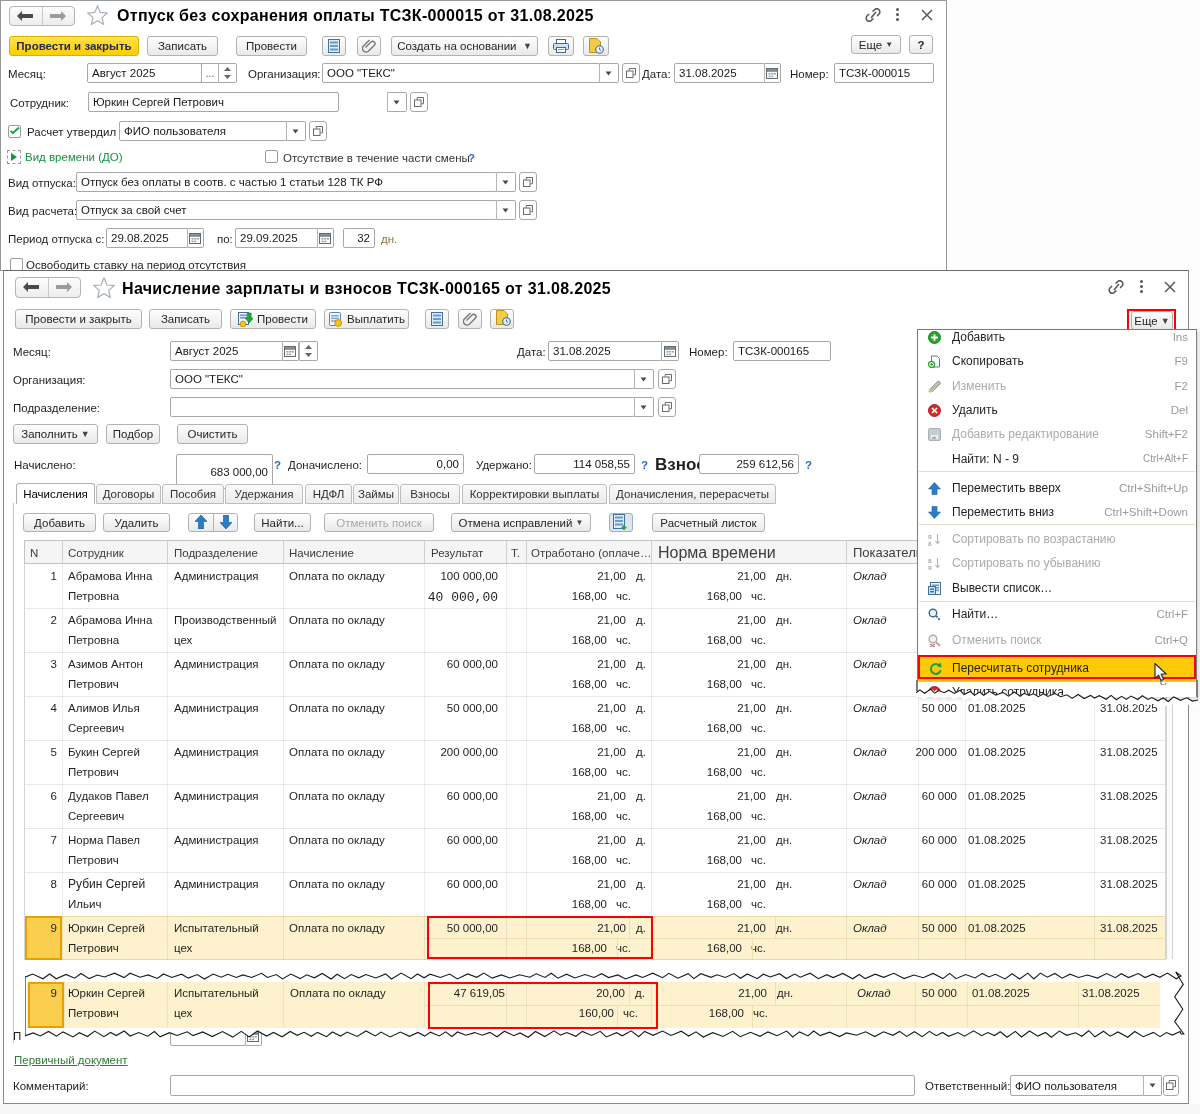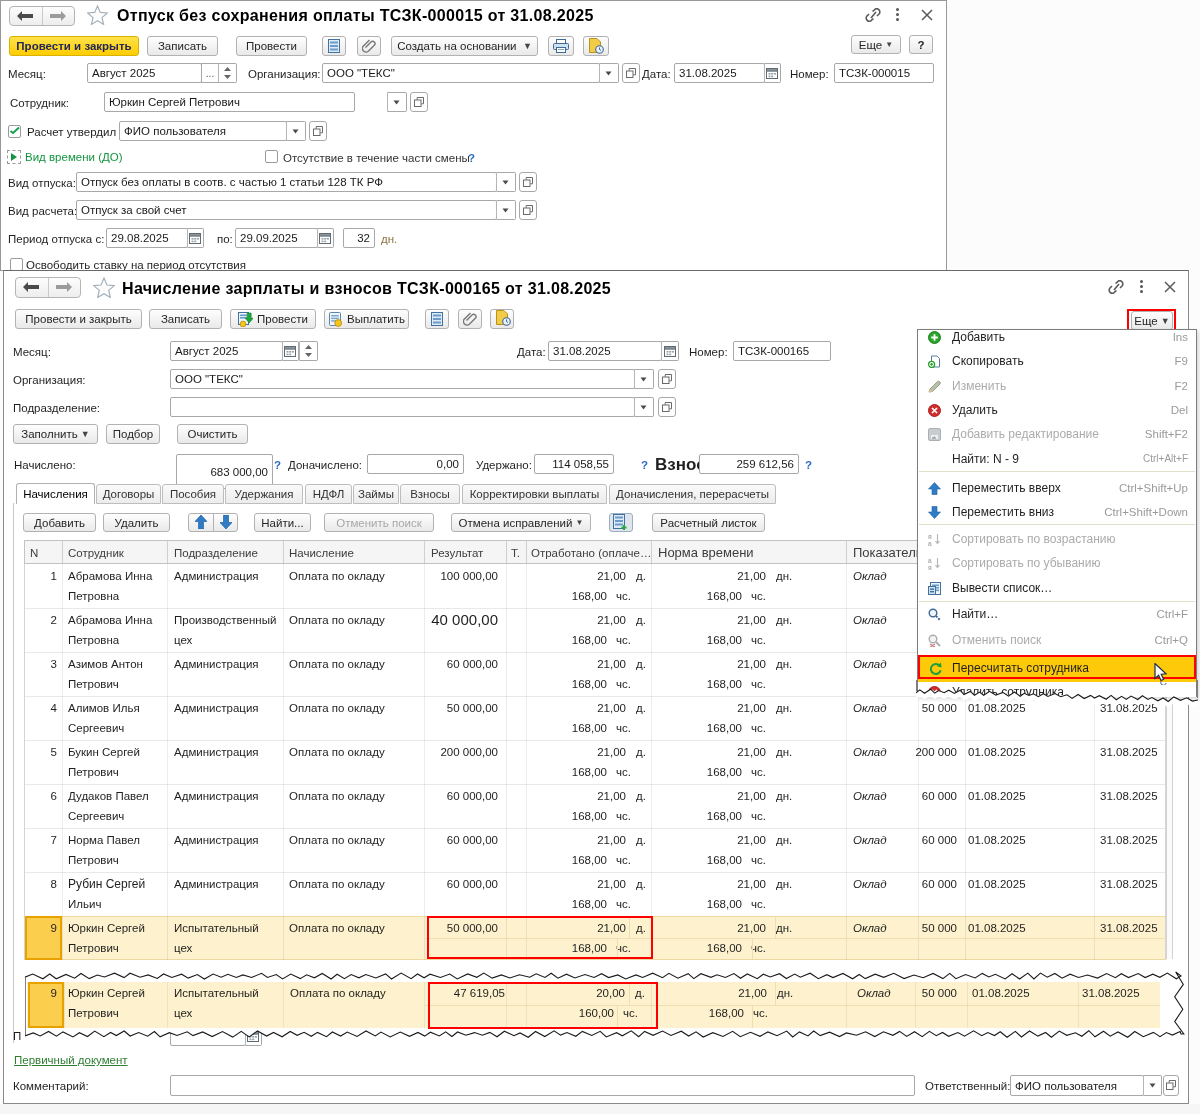--- a/index.html
+++ b/index.html
@@ -98,21 +98,21 @@
     <rect x="0.5" y="1.5" width="11" height="2.6" fill="#8a949c" stroke="#5f6a72"></rect>
     <rect x="2.5" y="6" width="2" height="1.6" fill="#9aa2a8"></rect>
     <rect x="5.2" y="6" width="2" height="1.6" fill="#9aa2a8"></rect>
     <rect x="7.9" y="6" width="2" height="1.6" fill="#9aa2a8"></rect>
     <rect x="2.5" y="8.6" width="2" height="1.6" fill="#9aa2a8"></rect>
     <rect x="5.2" y="8.6" width="2" height="1.6" fill="#9aa2a8"></rect>
   </svg>
 <div class="lb" style="left:790px;top:67px;font-size:11.5px;color:#1f1f1f;font-weight:normal;">Номер:</div>
 <div class="in" style="left:834px;top:63px;width:100px;height:20px">ТСЗК-000015</div>
 <div class="lb" style="left:10px;top:96px;font-size:11.5px;color:#1f1f1f;font-weight:normal;">Сотрудник:</div>
-<div class="in" style="left:104px;top:92px;width:251px;height:20px">Юркин Сергей Петрович</div>
+<div class="in" style="left:88px;top:92px;width:251px;height:20px">Юркин Сергей Петрович</div>
 <div style="position:absolute;left:387px;top:92px;width:20px;height:20px;box-sizing:border-box;border:1px solid #a8a8a8;border-radius:0 2px 2px 0;background:#fff;border-left:1px solid #b5b5b5"></div>
 <svg style="position:absolute;left:393px;top:100px;" width="7" height="5" viewBox="0 0 7 5">
     <polygon points="0.5,0.5 6.5,0.5 3.5,4.5" fill="#4a4a4a"></polygon>
   </svg>
 <div style="position:absolute;left:410px;top:92px;width:18px;height:20px;box-sizing:border-box;border:1px solid #a8a8a8;border-radius:3px;background:#fff"></div>
 <svg style="position:absolute;left:414px;top:97px;" width="10" height="10" viewBox="0 0 10 10">
     <rect x="0.5" y="3" width="6.5" height="6.5" fill="#fff" stroke="#6a6a6a"></rect>
     <polyline points="3.2,2.8 3.2,0.5 9.5,0.5 9.5,6.8 7.3,6.8" fill="none" stroke="#6a6a6a"></polyline>
   </svg>
 <div style="position:absolute;left:8px;top:125px;width:13px;height:13px;box-sizing:border-box;border:1px solid #9b9b9b;border-radius:2px;background:#fff"></div>
@@ -304,21 +304,21 @@
   </svg>
 <div class="bt" style="left:13px;top:424px;width:85px;height:20px">Заполнить&nbsp;<span style="font-size:9px;color:#444">▼</span></div>
 <div class="bt" style="left:106px;top:424px;width:54px;height:20px">Подбор</div>
 <div class="bt" style="left:177px;top:424px;width:71px;height:20px">Очистить</div>
 <div class="lb" style="left:14px;top:458px;font-size:11.5px;color:#1f1f1f;font-weight:normal;">Начислено:</div>
 <div class="in num" style="left:176px;top:454px;width:97px;height:35px">683 000,00</div>
 <div class="lb" style="left:274px;top:458px;font-size:11.5px;color:#2b6cc4;font-weight:bold;">?</div>
 <div class="lb" style="left:288px;top:458px;font-size:11.5px;color:#1f1f1f;font-weight:normal;">Доначислено:</div>
 <div class="in num" style="left:367px;top:454px;width:97px;height:20px">0,00</div>
 <div class="lb" style="left:476px;top:458px;font-size:11.5px;color:#1f1f1f;font-weight:normal;">Удержано:</div>
-<div class="in num" style="left:534px;top:454px;width:80px;height:20px">114 058,55</div>
+<div class="in num" style="left:534px;top:454px;width:101px;height:20px">114 058,55</div>
 <div class="lb" style="left:641px;top:458px;font-size:11.5px;color:#2b6cc4;font-weight:bold;">?</div>
 <div class="lb" style="left:655px;top:458px;font-size:17px;color:#1f1f1f;font-weight:bold;">Взносы:</div>
 <div class="in num" style="left:699px;top:454px;width:100px;height:20px">259 612,56</div>
 <div class="lb" style="left:805px;top:458px;font-size:11.5px;color:#2b6cc4;font-weight:bold;">?</div>
 <div style="position:absolute;left:16px;top:483px;width:79px;height:21px;box-sizing:border-box;border:1px solid #b0b0b0;border-bottom:none;border-radius:3px 3px 0 0;background:#fff;z-index:3;font-size:11.5px;display:flex;align-items:center;justify-content:center">Начисления</div>
 <div style="position:absolute;left:96px;top:484px;width:65px;height:20px;box-sizing:border-box;border:1px solid #bdbdbd;border-radius:3px 3px 0 0;background:linear-gradient(#fafafa,#ececec);font-size:11.5px;color:#333;display:flex;align-items:center;justify-content:center">Договоры</div>
 <div style="position:absolute;left:162px;top:484px;width:62px;height:20px;box-sizing:border-box;border:1px solid #bdbdbd;border-radius:3px 3px 0 0;background:linear-gradient(#fafafa,#ececec);font-size:11.5px;color:#333;display:flex;align-items:center;justify-content:center">Пособия</div>
 <div style="position:absolute;left:225px;top:484px;width:78px;height:20px;box-sizing:border-box;border:1px solid #bdbdbd;border-radius:3px 3px 0 0;background:linear-gradient(#fafafa,#ececec);font-size:11.5px;color:#333;display:flex;align-items:center;justify-content:center">Удержания</div>
 <div style="position:absolute;left:305px;top:484px;width:47px;height:20px;box-sizing:border-box;border:1px solid #bdbdbd;border-radius:3px 3px 0 0;background:linear-gradient(#fafafa,#ececec);font-size:11.5px;color:#333;display:flex;align-items:center;justify-content:center">НДФЛ</div>
 <div style="position:absolute;left:353px;top:484px;width:46px;height:20px;box-sizing:border-box;border:1px solid #bdbdbd;border-radius:3px 3px 0 0;background:linear-gradient(#fafafa,#ececec);font-size:11.5px;color:#333;display:flex;align-items:center;justify-content:center">Займы</div>
@@ -349,21 +349,21 @@
   </svg>
 <div class="bt" style="left:652px;top:513px;width:113px;height:19px">Расчетный листок</div>
 <div style="position:absolute;left:24px;top:540px;width:1142px;height:24px;box-sizing:border-box;background:#f5f5f5;border:1px solid #c3c3c3"></div>
 <div class="lb" style="left:30px;top:546px;font-size:11.5px;color:#3d3d3d;font-weight:normal;">N</div>
 <div class="lb" style="left:68px;top:546px;font-size:11.5px;color:#3d3d3d;font-weight:normal;">Сотрудник</div>
 <div class="lb" style="left:174px;top:546px;font-size:11.5px;color:#3d3d3d;font-weight:normal;">Подразделение</div>
 <div class="lb" style="left:289px;top:546px;font-size:11.5px;color:#3d3d3d;font-weight:normal;">Начисление</div>
 <div class="lb" style="left:431px;top:546px;font-size:11.5px;color:#3d3d3d;font-weight:normal;">Результат</div>
 <div class="lb" style="left:511px;top:546px;font-size:11.5px;color:#3d3d3d;font-weight:normal;">Т.</div>
 <div class="lb" style="left:531px;top:546px;font-size:11.5px;color:#3d3d3d;font-weight:normal;">Отработано (оплаче…</div>
-<div class="lb" style="left:658px;top:546px;font-size:13px;color:#3d3d3d;font-weight:normal;">Норма времени</div>
+<div class="lb" style="left:658px;top:546px;font-size:16px;color:#3d3d3d;font-weight:normal;">Норма времени</div>
 <div class="lb" style="left:853px;top:546px;font-size:13px;color:#3d3d3d;font-weight:normal;">Показатели</div>
 <div style="position:absolute;left:24px;top:564px;width:1142px;height:396px;box-sizing:border-box;background:#fff;border:1px solid #d5d5d5;border-top:none"></div>
 <div class="lb" style="right:1143px;top:569px;font-size:11.5px;color:#1f1f1f;">1</div>
 <div class="lb" style="left:68px;top:569px;font-size:11.5px;color:#1f1f1f;font-weight:normal;">Абрамова Инна</div>
 <div class="lb" style="left:68px;top:589px;font-size:11.5px;color:#1f1f1f;font-weight:normal;">Петровна</div>
 <div class="lb" style="left:174px;top:569px;font-size:11.5px;color:#1f1f1f;font-weight:normal;">Администрация</div>
 <div class="lb" style="left:289px;top:569px;font-size:11.5px;color:#1f1f1f;font-weight:normal;">Оплата по окладу</div>
 <div class="lb" style="right:702px;top:569px;font-size:11.5px;color:#1f1f1f;">100 000,00</div>
 <div class="lb" style="right:574px;top:569px;font-size:11.5px;color:#1f1f1f;">21,00</div>
 <div class="lb" style="left:636px;top:569px;font-size:11.5px;color:#1f1f1f;font-weight:normal;">д.</div>
@@ -374,21 +374,21 @@
 <div class="lb" style="right:458px;top:589px;font-size:11.5px;color:#1f1f1f;">168,00</div>
 <div class="lb" style="left:751px;top:589px;font-size:11.5px;color:#1f1f1f;font-weight:normal;">чс.</div>
 <div class="lb" style="left:853px;top:569px;font-size:11.5px;color:#1f1f1f;font-weight:normal;font-style:italic">Оклад</div>
 <div style="position:absolute;left:25px;top:608px;width:1140px;height:1px;background:#e9e9e9"></div>
 <div class="lb" style="right:1143px;top:613px;font-size:11.5px;color:#1f1f1f;">2</div>
 <div class="lb" style="left:68px;top:613px;font-size:11.5px;color:#1f1f1f;font-weight:normal;">Абрамова Инна</div>
 <div class="lb" style="left:68px;top:633px;font-size:11.5px;color:#1f1f1f;font-weight:normal;">Петровна</div>
 <div class="lb" style="left:174px;top:613px;font-size:11.5px;color:#1f1f1f;font-weight:normal;">Производственный</div>
 <div class="lb" style="left:174px;top:633px;font-size:11.5px;color:#1f1f1f;font-weight:normal;">цех</div>
 <div class="lb" style="left:289px;top:613px;font-size:11.5px;color:#1f1f1f;font-weight:normal;">Оплата по окладу</div>
-<div class="lb" style="right:702px;top:613px;font-size:15px;color:#1f1f1f;">40 000,00</div>
+<div class="lb" style="right:702px;top:591px;font-size:13px;color:#1f1f1f;font-family:Liberation Mono, monospace;">40 000,00</div>
 <div class="lb" style="right:574px;top:613px;font-size:11.5px;color:#1f1f1f;">21,00</div>
 <div class="lb" style="left:636px;top:613px;font-size:11.5px;color:#1f1f1f;font-weight:normal;">д.</div>
 <div class="lb" style="right:593px;top:633px;font-size:11.5px;color:#1f1f1f;">168,00</div>
 <div class="lb" style="left:616px;top:633px;font-size:11.5px;color:#1f1f1f;font-weight:normal;">чс.</div>
 <div class="lb" style="right:434px;top:613px;font-size:11.5px;color:#1f1f1f;">21,00</div>
 <div class="lb" style="left:776px;top:613px;font-size:11.5px;color:#1f1f1f;font-weight:normal;">дн.</div>
 <div class="lb" style="right:458px;top:633px;font-size:11.5px;color:#1f1f1f;">168,00</div>
 <div class="lb" style="left:751px;top:633px;font-size:11.5px;color:#1f1f1f;font-weight:normal;">чс.</div>
 <div class="lb" style="left:853px;top:613px;font-size:11.5px;color:#1f1f1f;font-weight:normal;font-style:italic">Оклад</div>
 <div style="position:absolute;left:25px;top:652px;width:1140px;height:1px;background:#e9e9e9"></div>

